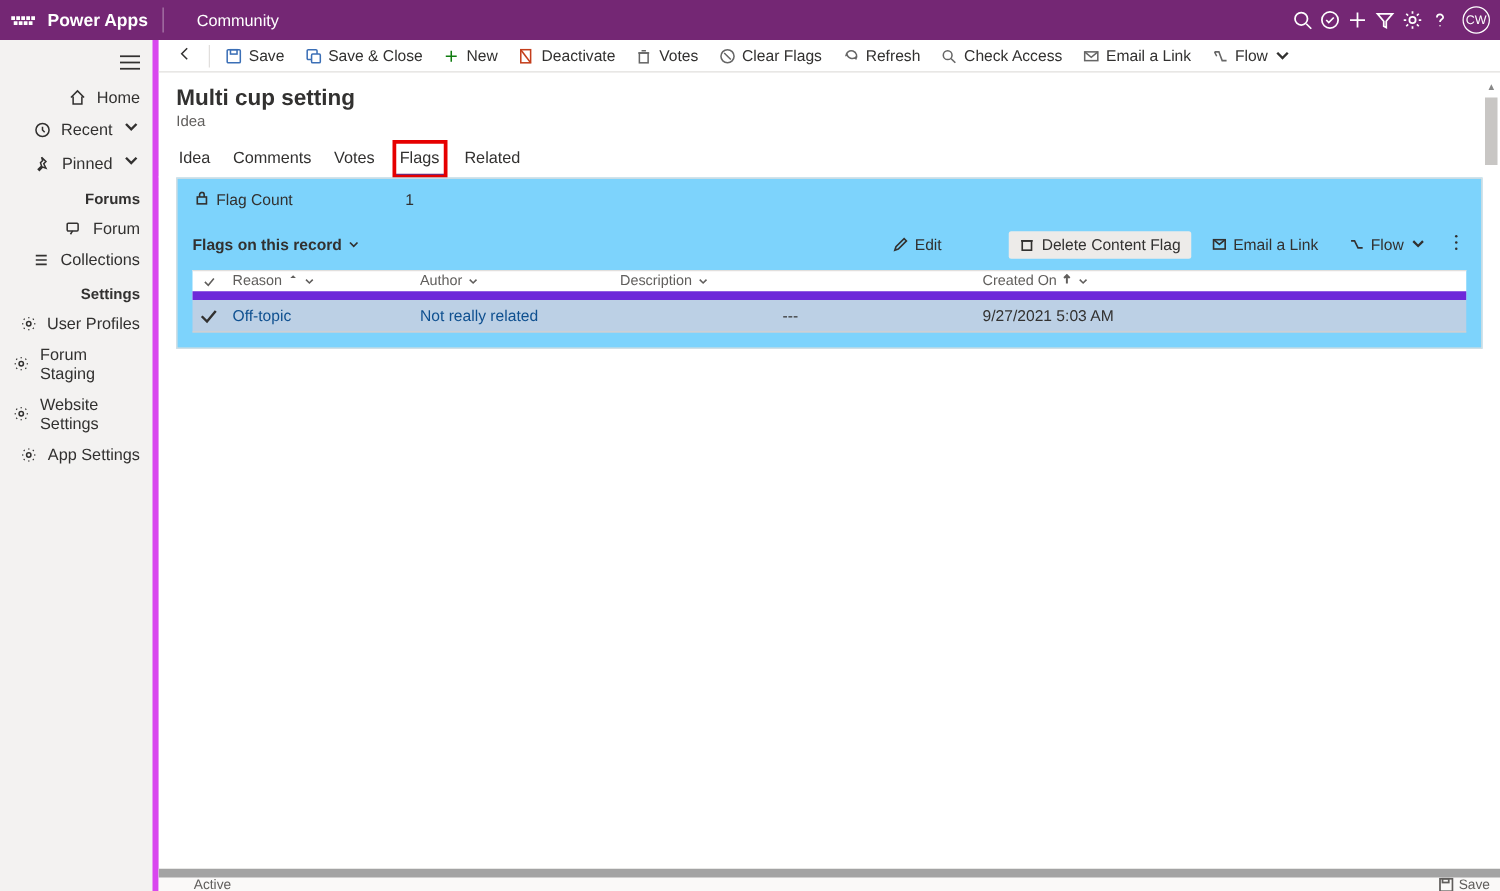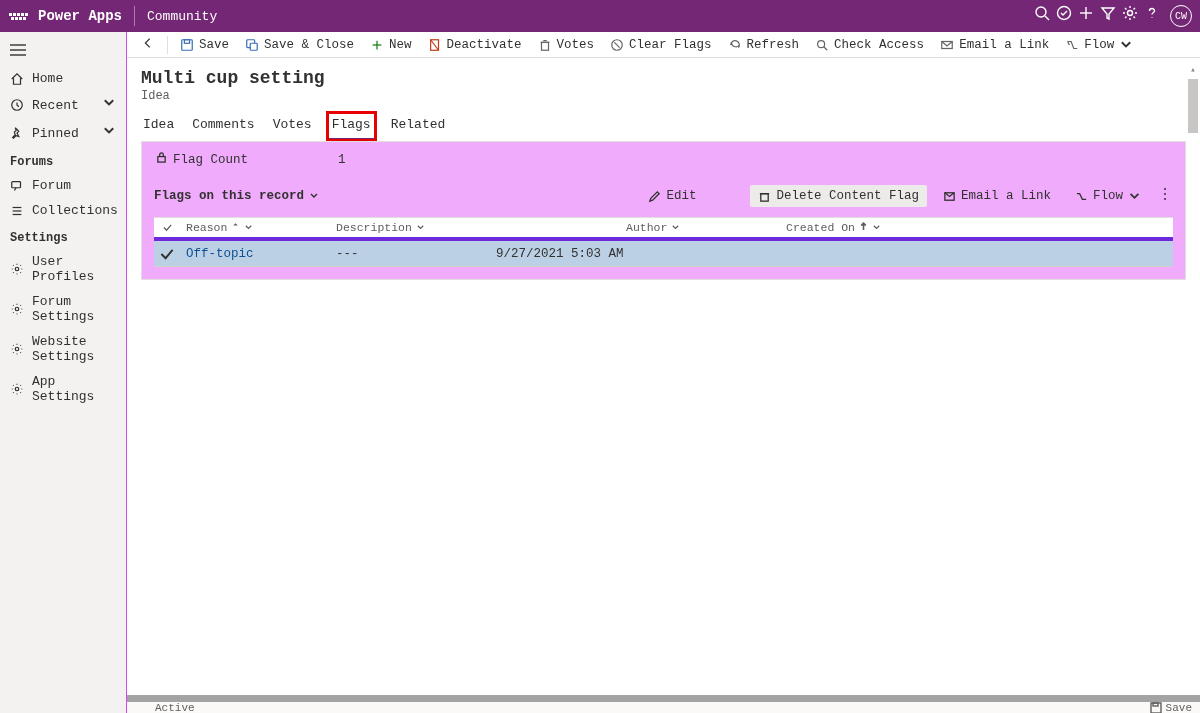--- a/index.html
+++ b/index.html
@@ -1,34 +1,34 @@
 <!DOCTYPE html>
 <html><head>
 <meta charset="utf-8">
 <style>
 * { box-sizing: border-box; margin: 0; padding: 0; }
 body { font-family: "Segoe UI", Arial, sans-serif; font-size: 13px; color: #323130; overflow: hidden; }
-.app { display: flex; flex-direction: column; height: 713px; width: 1200px; font-family: Liberation Mono, monospace; }
+.app { display: flex; flex-direction: column; height: 713px; width: 1200px; }
 
 
 .topbar { height: 32px; background: #742774; color: #fff; display: flex; align-items: center; padding: 0 8px; }
 .waffle { width: 20px; height: 20px; display: flex; flex-wrap: wrap; align-content: center; justify-content: center; gap:1px; }
 .waffle span { width: 3px; height: 3px; background: #fff; }
 .app-title { font-weight: 600; margin: 0 12px 0 10px; font-size: 14px; }
 .divider-v { width: 1px; height: 20px; background: rgba(255,255,255,0.4); }
-.env-name { margin-left: 12px; font-size: 13px; }
+.env-name { margin-left: 26px; font-size: 13px; }
 .topbar-spacer { flex: 1; }
-.topbar-icons { display: flex; align-items: flex-start; gap: 6px; }
+.topbar-icons { display: flex; align-items: flex-end; gap: 6px; }
 .topbar-icons svg { width: 16px; height: 16px; }
 .avatar { width: 22px; height: 22px; border-radius: 50%; border: 1px solid #fff; display: flex; align-items: center; justify-content: center; font-size: 10px; margin-left: 4px; }
 
 
 .body { flex: 1; display: flex; min-height: 0; }
 
-.sidebar { width: 127px; background: #f3f2f1; border-right: 1px solid #d946ef; display: flex; flex-direction: column; padding-top: 6px; font-size: 13px;}
+.sidebar { width: 127px; background: #f3f2f1; border-right: 5px solid #d946ef; display: flex; flex-direction: column; padding-top: 6px; font-size: 13px; align-items: flex-end;}
 .hamburger { padding: 6px 10px; cursor: pointer; }
 .hamburger svg { width: 16px; height: 12px; }
 .nav-item { display: flex; align-items: center; padding: 5px 10px; cursor: pointer; gap: 8px; color: #323130; }
 .nav-item svg { width: 14px; height: 14px; flex-shrink:0; }
 .nav-item .chev { margin-left: auto; }
 .nav-group { padding: 8px 10px 4px; font-weight: 600; font-size: 12px; color:#323130;}
 
 .main { flex: 1; display: flex; flex-direction: column; min-width: 0; position: relative; background:#fff;}
 
 .cmdbar { height: 26px; border-bottom: 1px solid #e1dfdd; display: flex; align-items: center; padding: 0 8px; gap: 4px; font-size: 12.5px; }
@@ -40,36 +40,36 @@
 
 .page-head { padding: 10px 14px 0; }
 .page-title { font-size: 18px; font-weight: 600; }
 .page-sub { font-size: 12px; color: #605e5c; margin-top: 1px;}
 
 .tabs { display: flex; gap: 14px; padding: 10px 14px 0; border-bottom: 1px solid #fff;}
 .tab { padding: 4px 2px 6px; font-size: 13px; cursor: pointer; color:#323130;}
 .tab.active { font-weight: 400; border-bottom: 2px solid #742774; }
 .tab.highlighted { outline: 3px solid #e60000; outline-offset: -1px; padding-left:4px; padding-right:4px;}
 
-.content { margin: 0 14px 14px; border: 1px solid #e1dfdd; background:#f0abfc; padding-bottom:12px;}
+.content { margin: 0 14px 14px; border: 1px solid #e1dfdd; background:#7dd3fc; padding-bottom:12px;}
 
 .flagcount-row { display:flex; align-items:center; padding: 10px 14px; font-size:12.5px; gap: 90px;}
 .flagcount-row .lock { margin-right:6px;}
 .flagcount-row svg{width:11px;height:11px;}
 
 .subgrid-head { display:flex; align-items:center; padding: 6px 12px; gap:8px; font-size:12.5px;}
 .subgrid-title { font-weight:600; display:flex; align-items:center; gap:5px;}
 .subgrid-spacer { flex:1;}
 .sg-btn { display:flex; align-items:center; gap:5px; padding: 4px 8px; font-size:12.5px; cursor:pointer; border-radius:2px;}
 .sg-btn svg{width:13px;height:13px;}
 .sg-btn.selected { background:#edebe9;margin-left:38px;}
 .kebab { padding: 4px 6px; cursor:pointer;}
 
 .grid { margin: 2px 12px 0; }
-.grid-hdr { display:flex; border-top:1px solid #e1dfdd; border-bottom:4px solid #6d28d9; background:#fff; height:24px; font-size:11.5px; color:#605e5c;}
+.grid-hdr { display:flex; border-top:1px solid #e1dfdd; border-bottom:7px solid #6d28d9; background:#fff; height:24px; font-size:11.5px; color:#605e5c;}
 .grid-hdr .gh { display:flex; align-items:center; padding:0 6px; gap:4px;}
 .gh0{width:26px; justify-content:center;}
 .gh1{width:150px;}
 .gh2{width:290px;}
 .gh3{width:160px;}
 .gh4{width:160px;}
 .gh5{flex:1;}
 .gh svg{width:9px;height:9px;}
 .gh .sort svg{fill:#605e5c;}
 
@@ -199,21 +199,21 @@
             <circle cx="8" cy="8" r="2"></circle>
             <path d="M8 2v1M8 13v1M2 8h1M13 8h1M3.5 3.5l.7.7M11.8 11.8l.7.7M12.5 3.5l-.7.7M4.2 11.8l-.7.7"></path>
           </svg>
           <span>User Profiles</span>
         </div>
       <div class="nav-item">
           <svg viewBox="0 0 16 16">
             <circle cx="8" cy="8" r="2"></circle>
             <path d="M8 2v1M8 13v1M2 8h1M13 8h1M3.5 3.5l.7.7M11.8 11.8l.7.7M12.5 3.5l-.7.7M4.2 11.8l-.7.7"></path>
           </svg>
-          <span>Forum Settings</span>
+          <span>Forum Staging</span>
         </div>
       <div class="nav-item">
           <svg viewBox="0 0 16 16">
             <circle cx="8" cy="8" r="2"></circle>
             <path d="M8 2v1M8 13v1M2 8h1M13 8h1M3.5 3.5l.7.7M11.8 11.8l.7.7M12.5 3.5l-.7.7M4.2 11.8l-.7.7"></path>
           </svg>
           <span>Website Settings</span>
         </div>
       <div class="nav-item">
           <svg viewBox="0 0 16 16">
@@ -382,28 +382,28 @@
               </div>
             <div class="gh gh1">
                 <span>Reason</span>
                 <span class="sort"><svg viewBox="0 0 8 8">
                     <path d="M4 1v6M2 3l2-2 2 2" class="fill" fill="none" stroke="#605e5c"></path>
                   </svg></span>
                 <svg viewBox="0 0 10 10">
                   <path d="M2 3l3 3 3-3"></path>
                 </svg>
               </div>
+            <div class="gh gh3">
+                <span>Author</span>
+                <svg viewBox="0 0 10 10">
+                  <path d="M2 3l3 3 3-3"></path>
+                </svg>
+              </div>
             <div class="gh gh2">
                 <span>Description</span>
-                <svg viewBox="0 0 10 10">
-                  <path d="M2 3l3 3 3-3"></path>
-                </svg>
-              </div>
-            <div class="gh gh3">
-                <span>Author</span>
                 <svg viewBox="0 0 10 10">
                   <path d="M2 3l3 3 3-3"></path>
                 </svg>
               </div>
             <div class="gh gh5">
                 <span>Created On</span>
                 <span class="sort"><svg viewBox="0 0 8 8">
                     <path d="M4 1v6M2 3l2-2 2 2" stroke="#605e5c"></path>
                   </svg></span>
                 <svg viewBox="0 0 10 10">
@@ -411,20 +411,21 @@
                 </svg>
               </div>
           </div>
           <div class="grid-row">
             <div class="gc gc0">
                 <svg viewBox="0 0 10 10">
                   <path d="M1 5l3 3 5-6"></path>
                 </svg>
               </div>
             <div class="gc gc1 link">Off-topic</div>
+            <div class="gc gc2 link">Not really related</div>
             <div class="gc gc4">---</div>
             <div class="gc gc5">9/27/2021 5:03 AM</div>
           </div>
         </div>
       </div>
 
       <div class="scrollbar-right">
         <div class="arrow">▴</div>
         <div class="thumb"></div>
       </div>

